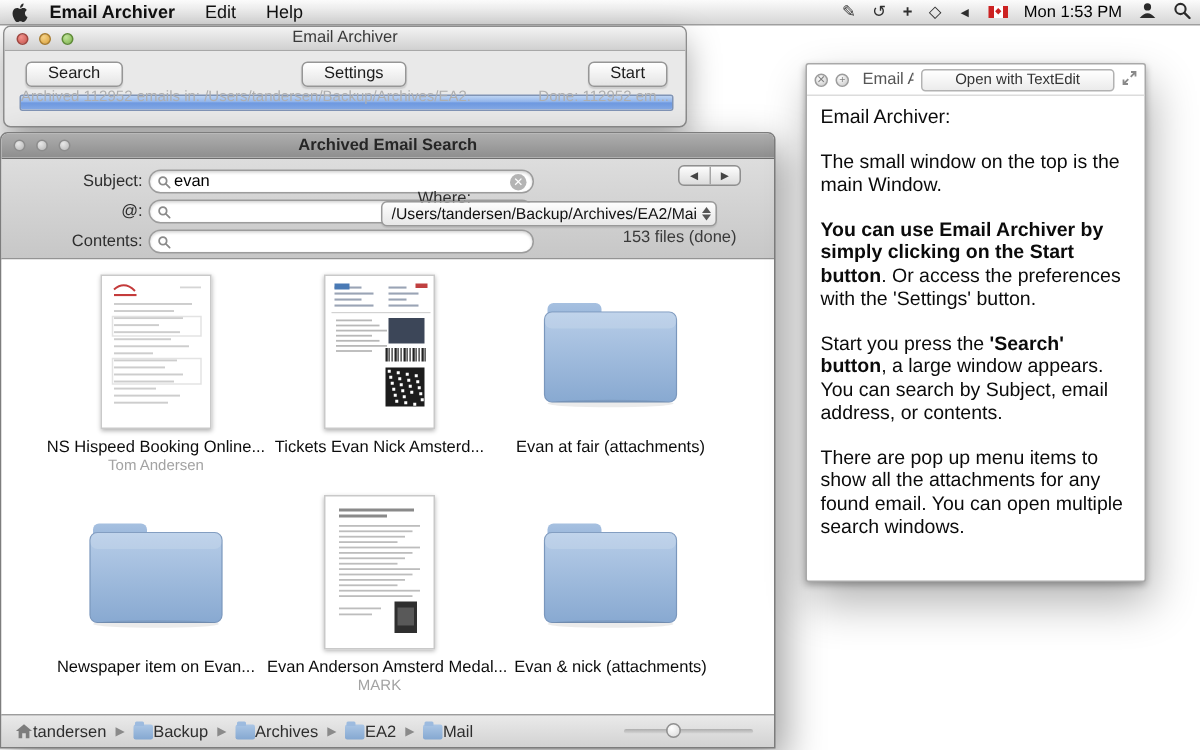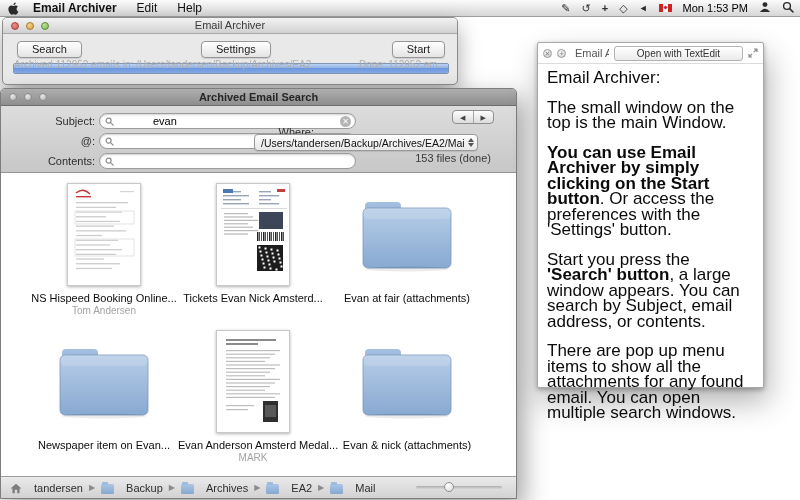--- a/index.html
+++ b/index.html
@@ -53,21 +53,21 @@
   #search-window .titlebar { height:17px; border-radius:4px 4px 0 0;
     background:linear-gradient(#aeaeae,#8e8e8e); border-bottom:1px solid #6e6e6e;
     text-align:center; font-size:11px; font-weight:bold; line-height:16px; color:#262626; position:relative; }
   #toolbar { position:absolute; top:17px; left:0; right:0; height:67px;
     background:linear-gradient(#dddddd,#c7c7c7); border-bottom:1px solid #949494; }
   .f-label { position:absolute; width:58px; text-align:right; font-size:11px; color:#2e2e2e; }
   .s-field { position:absolute; left:98px; width:257px; height:16px; background:#fff;
     border:1px solid #9c9c9c; border-radius:8px; box-shadow:inset 0 1px 2px rgba(0,0,0,.18);
     display:flex; align-items:center; padding:0 4px 0 5px; }
   .s-field input { border:none; outline:none; flex:1; font-size:11px; font-family:"Liberation Sans",sans-serif;
-    background:transparent; color:#000; padding:0 2px; min-width:0;margin-left:37px; }
+    background:transparent; color:#000; padding:0 2px; min-width:0; }
   .clear-btn { width:11px; height:11px; border-radius:50%; background:#b4b4b4; color:#fff;
     font-size:8px; line-height:11px; text-align:center; flex:0 0 auto; }
   #where-popup { position:absolute; left:253px; top:28px; width:224px; height:17px;
     border:1px solid #999; border-radius:4px; background:linear-gradient(#fefefe,#e7e7e7);
     display:flex; align-items:center; font-size:10.5px; color:#111; padding-left:6px;
     box-shadow:0 1px 1px rgba(0,0,0,.1); }
   #where-popup .pop-text { flex:1; white-space:nowrap; overflow:hidden; }
   .pop-arrows { width:13px; height:15px; display:flex; flex-direction:column; align-items:center; justify-content:center; gap:1px; }
   .tri-up { width:0; height:0; border-left:3px solid transparent; border-right:3px solid transparent; border-bottom:4px solid #555; }
   .tri-dn { width:0; height:0; border-left:3px solid transparent; border-right:3px solid transparent; border-top:4px solid #555; }
@@ -81,21 +81,21 @@
   .grid-item { position:absolute; width:150px; text-align:center; }
   .icon-zone { height:110px; display:flex; align-items:center; justify-content:center; }
   .page { width:74px; height:103px; background:#fff; border:1px solid #c9c9c9;
     box-shadow:0 1px 3px rgba(0,0,0,.3); }
   .item-label { font-size:11px; color:#0c0c0c; margin-top:3px; white-space:nowrap; }
   .item-sub { font-size:10px; color:#a3a3a3; margin-top:1px; min-height:12px; }
 
   #pathbar { position:absolute; left:0; right:0; bottom:0; height:22px;
     background:linear-gradient(#eaeaea,#d2d2d2); border-top:1px solid #9d9d9d;
     display:flex; align-items:center; padding:0 9px; font-size:11px; color:#2e2e2e; gap:6px; }
-  .crumb { display:flex; align-items:flex-end; gap:12px; white-space:nowrap; }
+  .crumb { display:flex; align-items:center; gap:0; white-space:nowrap; }
   .crumb-sep { color:#8a8a8a; font-size:8px; }
   .mini-folder { width:13px; height:10px; border-radius:1.5px;
     background:linear-gradient(#abc6e5,#85a8d1); position:relative; display:inline-block; }
   .mini-folder::before { content:""; position:absolute; top:-2px; left:1px; width:6px; height:3px;
     border-radius:1px 1px 0 0; background:#9dbbdf; }
   #size-slider { position:absolute; right:14px; bottom:7px; width:86px; height:8px; }
   #size-slider .track { position:absolute; top:3px; left:0; right:0; height:2.5px;
     background:linear-gradient(#adadad,#d6d6d6); border-radius:2px; }
   #size-slider .knob { position:absolute; top:-1px; left:28px; width:10px; height:10px; border-radius:50%;
     background:radial-gradient(circle at 35% 30%,#ffffff,#d8d8d8); border:1px solid #909090; }
@@ -105,21 +105,21 @@
     border:1px solid #a9a9a9; border-radius:2px;
     box-shadow:0 2px 5px rgba(0,0,0,.3), 4px 14px 30px rgba(0,0,0,.3); }
   #ql-header { height:21px; display:flex; align-items:center; padding:0 5px; gap:5px;
     border-bottom:1px solid #dcdcdc; }
   .ql-circle { width:9px; height:9px; border-radius:50%; flex:0 0 auto;
     background:radial-gradient(circle at 35% 30%,#fdfdfd,#c7c7c7); border:1px solid #9c9c9c;
     color:#818181; font-size:7px; line-height:8px; text-align:center; }
   #ql-title { flex:1; text-align:center; font-size:11px; color:#555; white-space:nowrap; overflow:hidden; padding-left:4px; }
   #ql-open { font-size:10px; padding:1px 22px; border:1px solid #b2b2b2; border-radius:3px;
     background:linear-gradient(#ffffff,#ebebeb); color:#333; white-space:nowrap; flex:0 0 auto; }
-  #ql-text { padding:6px 9px 0 9px; font-size:17px; line-height:15.5px; color:#0b0b0b; }
+  #ql-text { padding:6px 9px 0 9px; font-size:13px; line-height:15.5px; color:#0b0b0b; }
   #ql-text p { margin:0 0 14px 0; }
 </style>
 </head>
 <body>
 
 <svg width="0" height="0" style="position:absolute" aria-hidden="true">
   <defs>
     <linearGradient id="fgrad" x1="0" y1="0" x2="0" y2="1">
       <stop offset="0" stop-color="#b7cde8"></stop>
         <stop offset="1" stop-color="#88a9d1"></stop>

